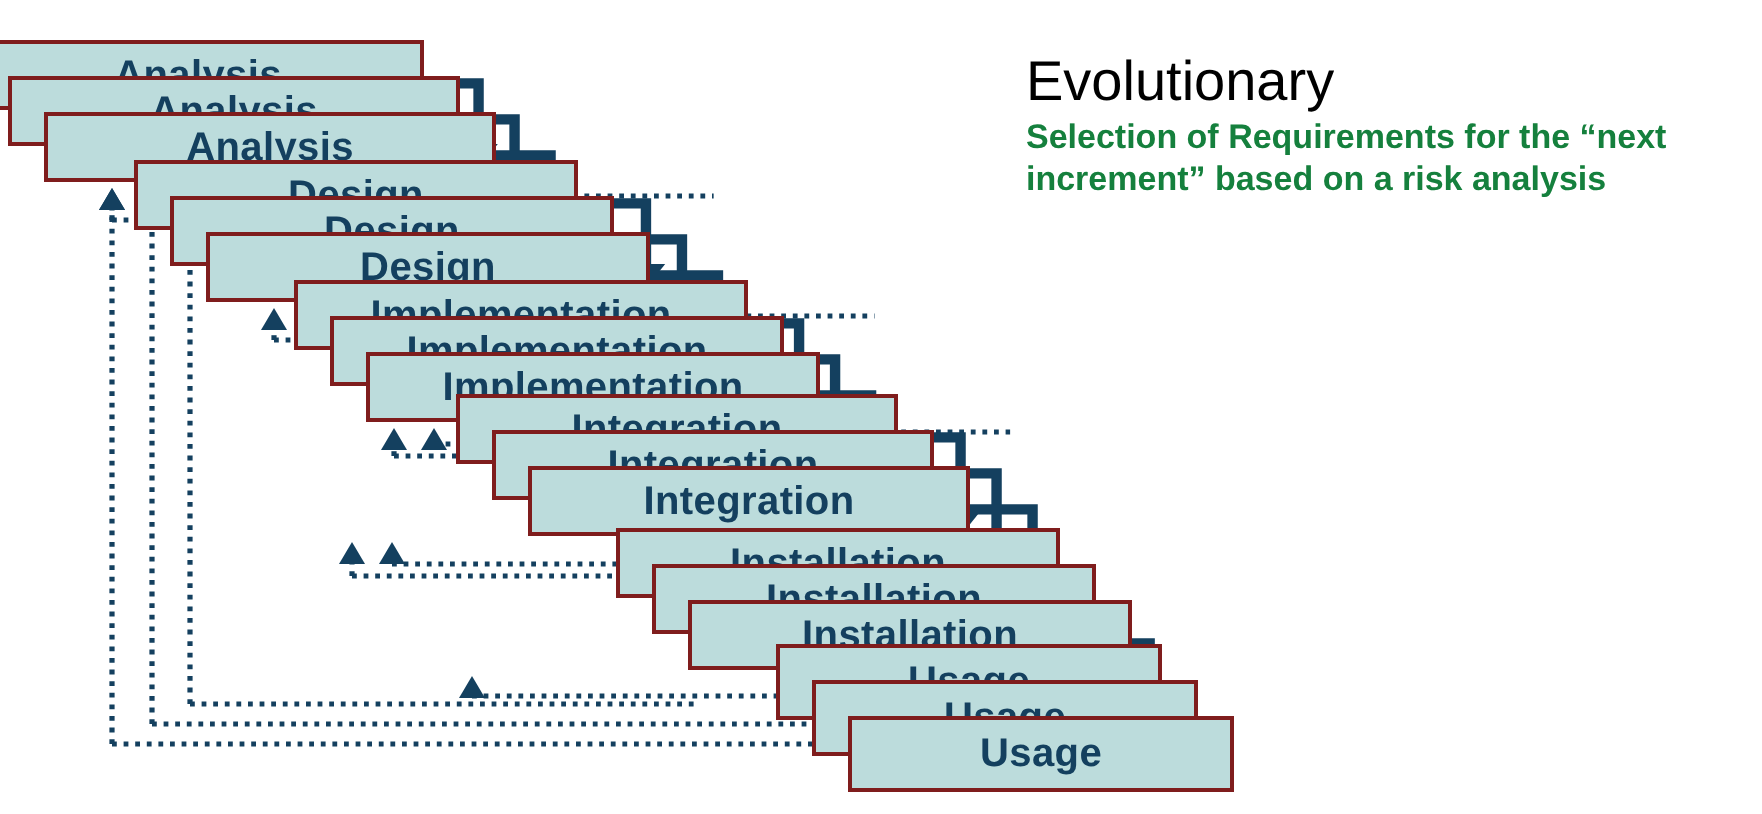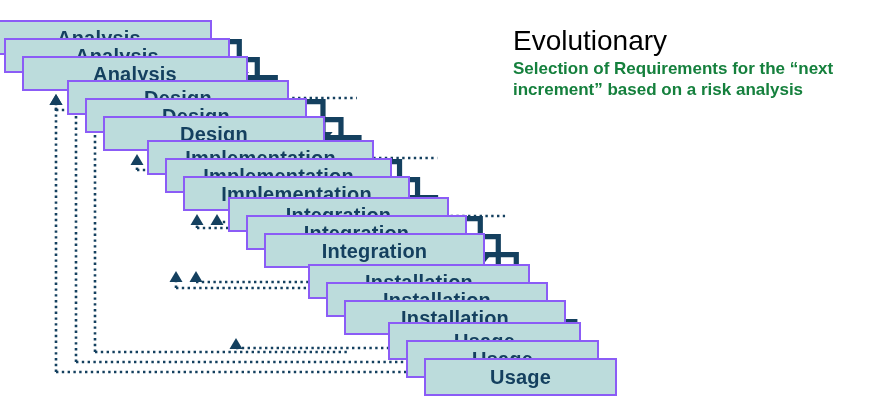--- a/index.html
+++ b/index.html
@@ -10,21 +10,21 @@
     overflow:hidden;
     position:relative;
   }
   #diagram{
     position:absolute;left:0;top:0;width:881px;height:407px;
   }
   .stage-box{
     position:absolute;
     box-sizing:border-box;
     background:#bcdcdc;
-    border:2px solid #8b5cf6;
+    border:2px solid #7f1d1d;
     display:flex;
     align-items:center;
     justify-content:center;
   }
   .stage-label{
     font-weight:bold;
     font-size:20px;
     color:#14405f;
     letter-spacing:0.2px;
     white-space:nowrap;

